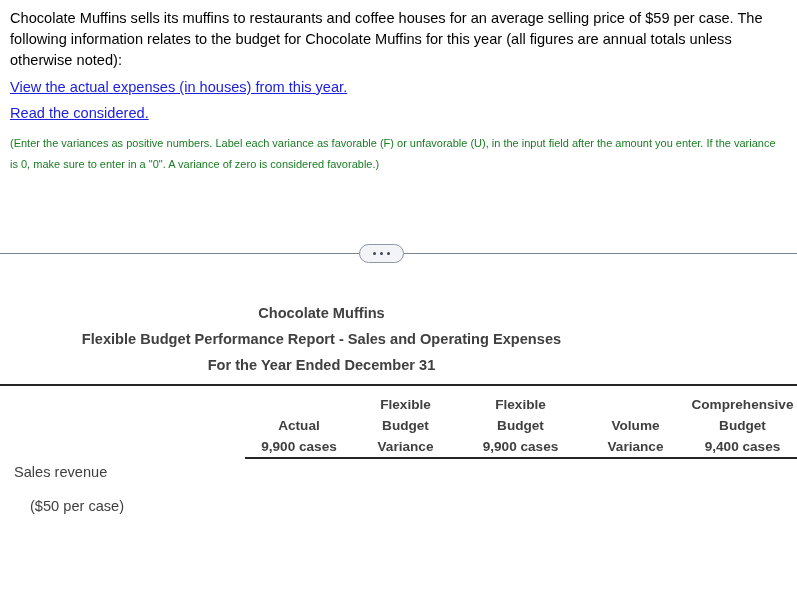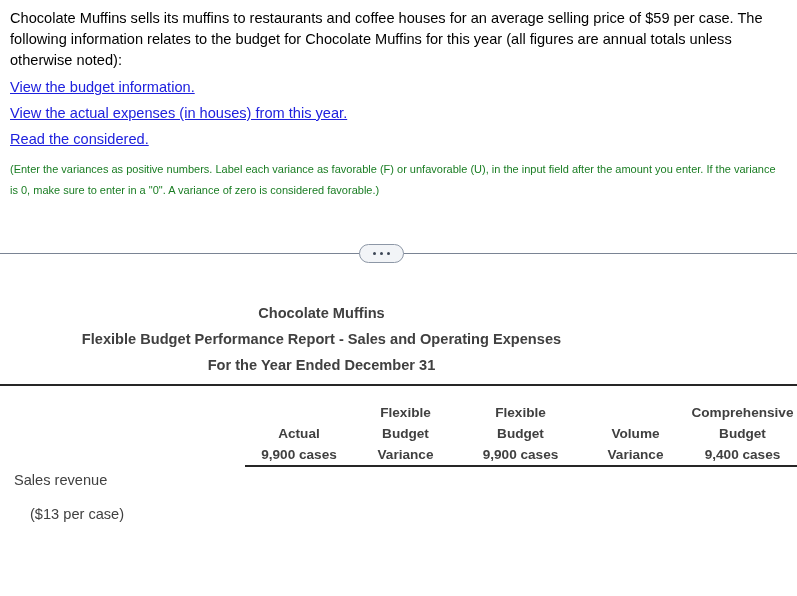--- a/index.html
+++ b/index.html
@@ -117,21 +117,20 @@
   #column-headers .spacer-col {
     width: 245px;
     flex: 0 0 245px;
   }
   .col-head {
     font-size: 13.6px;
     font-weight: bold;
     color: #404040;
     text-align: center;
     line-height: 21px;
-    margin-top: 8px;
   }
   .col-head .hl {
     display: block;
     white-space: nowrap;
   }
   .col-head .hl.blank { visibility: hidden; }
 
   .col-actual      { flex: 0 0 108px; }
   .col-fbvar       { flex: 0 0 105px; }
   .col-fbudget     { flex: 0 0 125px; }
@@ -235,21 +234,20 @@
   .value-cell.flex-budget { width: 118px; }
   .value-cell.comp-budget { width: 131px; }
 </style>
 </head>
 <body>
 
 <div id="problem-block">
 
   <p class="intro-paragraph">Chocolate Muffins sells its muffins to restaurants and coffee houses for an average selling price of $59 per case. The following information relates to the budget for Chocolate Muffins for this year (all figures are annual totals unless otherwise noted):</p>
 
-  <a class="doc-link">View the budget information.</a>
 
   <a class="doc-link">View the actual expenses (in houses) from this year.</a>
 
   <a class="doc-link">Read the considered.</a>
 
   <p id="instruction-note">(Enter the variances as positive numbers. Label each variance as favorable (F) or unfavorable (U), in the input field after the amount you enter. If the variance is 0, make sure to enter in a "0". A variance of zero is considered favorable.)</p>
 </div>
 
 <div id="section-divider">
   <div class="rule"></div>
@@ -303,21 +301,21 @@
       <span class="hl">9,400 cases</span>
     </div>
   </div>
 
   <div id="header-underline"></div>
 
   <div id="data-row">
 
     <div id="row-label-cell">
       <div class="row-label-main">Sales revenue</div>
-      <div class="row-label-sub">($13 per case)</div>
+      <div class="row-label-sub">($50 per case)</div>
     </div>
 
     <div id="row-fields">
 
       <input class="answer-box wide" type="text" value="" style="">
 
       <input class="answer-box medium" type="text" value="" style="">
 
       <input class="answer-box flag" type="text" value="" style="">
 

